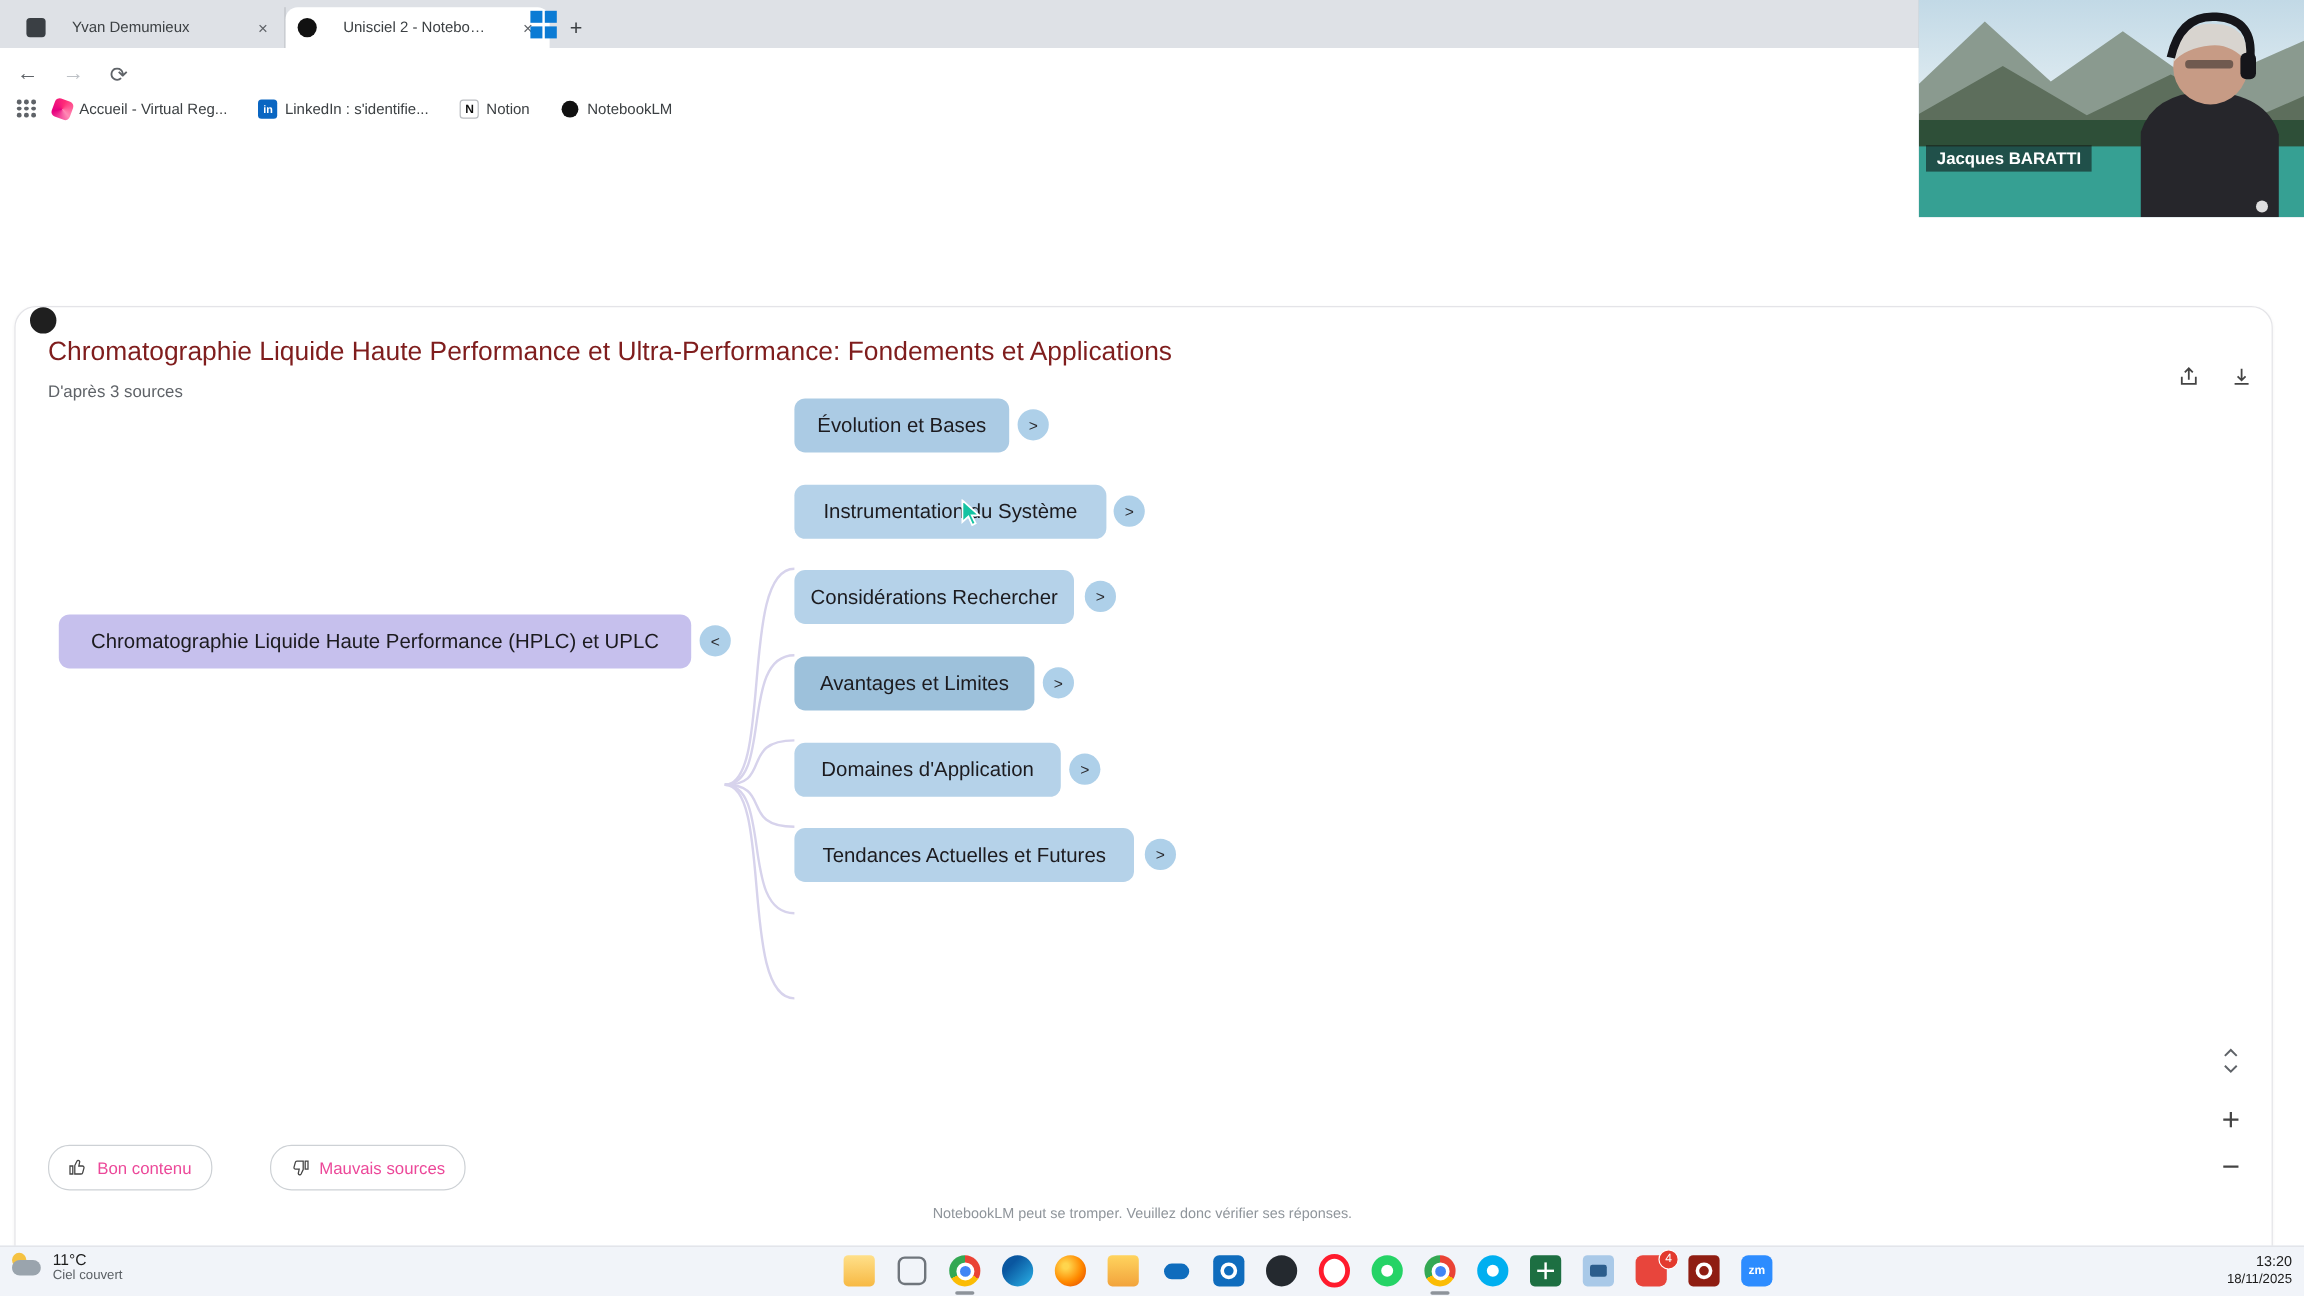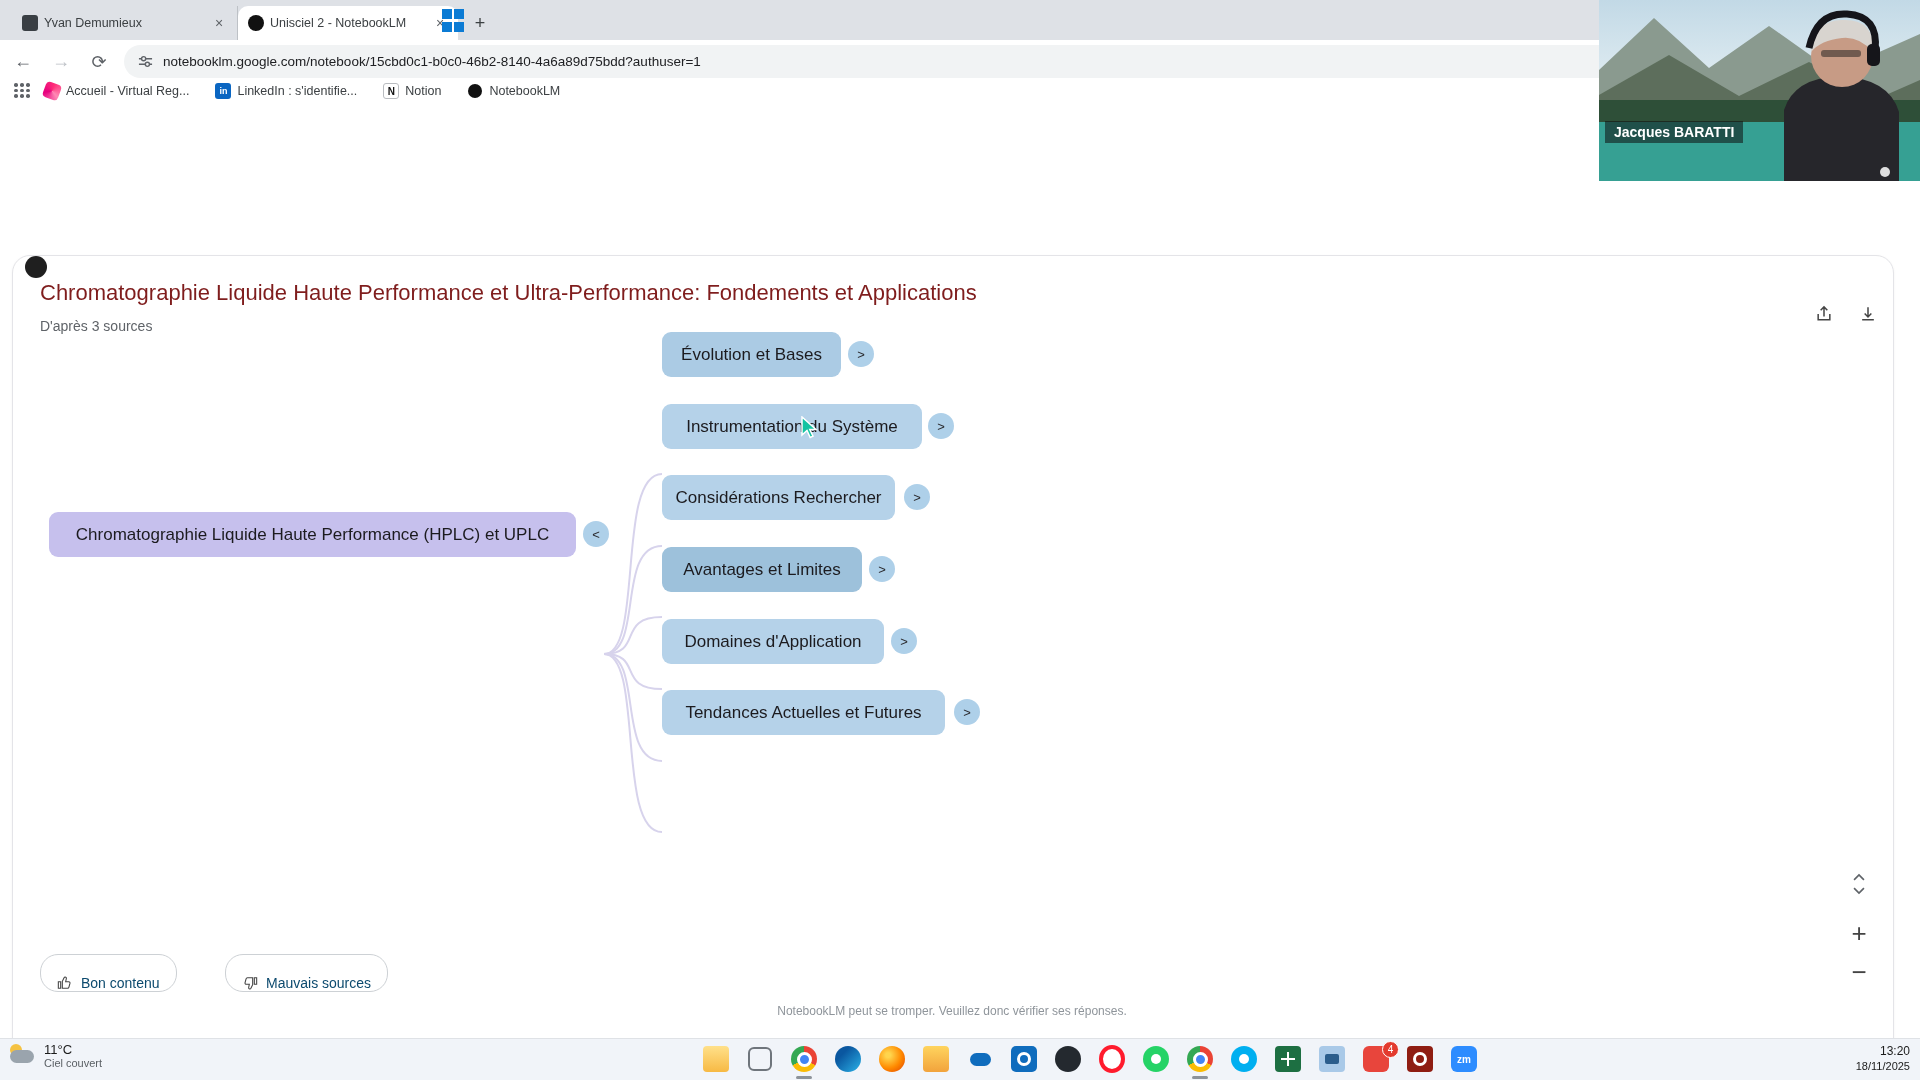--- a/index.html
+++ b/index.html
@@ -6,21 +6,21 @@
   body{
     width:1920px;height:1080px;position:relative;overflow:hidden;
     font-family:"Liberation Sans",sans-serif;background:#fff;color:#202124;
     -webkit-font-smoothing:antialiased;
   }
   
   .tabstrip{position:absolute;left:0;top:0;width:1920px;height:40px;background:#dee1e6;display:flex;align-items:flex-end}
   .tab{height:34px;display:flex;align-items:center;padding:0 10px;font-size:12.5px;color:#3c4043;box-sizing:border-box}
   .tab.inactive{width:226px;margin-left:12px;border-right:1px solid #bdc1c6}
   .tab.active{width:220px;background:#ffffff;border-radius:10px 10px 0 0}
-  .tab .tab-title{flex:1;white-space:nowrap;overflow:hidden;text-overflow:ellipsis;margin:0 6px}
+  .tab .tab-title{flex:1;white-space:nowrap;overflow:hidden;text-overflow:ellipsis;margin:0 22px}
   .favicon{width:16px;height:16px;flex:0 0 16px}
   .fav-dark-sq{background:#3a3f44;border-radius:3px}
   .fav-black-circle{background:#111;border-radius:50%}
   .tab-close{color:#5f6368;font-size:14px;width:16px;text-align:center;border-radius:50%}
   .newtab{width:28px;height:28px;margin:0 0 3px 8px;display:flex;align-items:center;justify-content:center;font-size:18px;color:#3c4043;border-radius:50%}
   .toolbar{position:absolute;left:0;top:40px;width:1920px;height:43px;background:#fff;display:flex;align-items:center}
   .nav-btn{width:30px;height:30px;display:flex;align-items:center;justify-content:center;font-size:18px;color:#5f6368;border-radius:50%;margin-left:8px}
   .nav-btn.disabled{color:#bdc1c6}
   .urlbar{margin-left:10px;width:1760px;height:33px;background:#f1f3f4;border-radius:17px;display:flex;align-items:center;padding:0 14px;box-sizing:border-box}
   .url-text{font-size:13.5px;color:#202124;margin-left:10px;white-space:nowrap}
@@ -42,21 +42,21 @@
   .icon-btn{position:absolute;width:28px;height:28px;display:flex;align-items:center;justify-content:center;z-index:3}
   
   .mm-svg{position:absolute;left:0;top:0;z-index:1;pointer-events:none}
   .mm-node{position:absolute;height:45px;display:flex;align-items:center;justify-content:center;border-radius:9px;font-size:17px;color:#1c1b1f;white-space:nowrap;z-index:2;box-sizing:border-box;padding:1px 8px}
   .mm-root{background:#c6c0ed}
   .mm-blue{background:#b5d2e9}
   .mm-blue-md{background:#abcbe4}
   .mm-blue-dk{background:#9dc1db}
   .mm-circle{position:absolute;width:26px;height:26px;border-radius:50%;background:#aed0e9;display:flex;align-items:center;justify-content:center;font-size:13px;color:#2b2b2f;z-index:2}
   
-  .fb-btn{position:absolute;top:954px;height:36px;display:inline-flex;align-items:flex-end;padding:0 16px;border:1px solid #cdd1d5;border-radius:18px;background:#fff;font-size:14px;color:#0c4a6e;z-index:3}
+  .fb-btn{position:absolute;top:954px;height:36px;display:inline-flex;align-items:center;padding:0 16px;border:1px solid #cdd1d5;border-radius:18px;background:#fff;font-size:14px;color:#ec4899;z-index:3}
   .fb-btn svg{margin-right:8px}
   .zctl{position:absolute;left:1836px;width:46px;height:40px;display:flex;align-items:center;justify-content:center;color:#444;z-index:3}
   .zctl.plus{font-size:26px;font-weight:300}
   .zctl.minus{font-size:26px;font-weight:300}
   .disclaimer{position:absolute;left:952px;top:1004px;transform:translateX(-50%);font-size:12px;color:#8f959b;z-index:3;white-space:nowrap}
   
   .webcam{position:absolute;left:1599px;top:0;width:321px;height:181px;z-index:50;overflow:hidden;background:#9fb8c4}
   .cam-name{position:absolute;left:6px;bottom:38px;background:rgba(15,15,15,.55);color:#fff;font-size:14px;font-weight:bold;padding:3px 9px;z-index:52}
   .cam-dot{position:absolute;right:30px;bottom:4px;width:10px;height:10px;border-radius:50%;background:rgba(255,255,255,.85);z-index:52}
   
@@ -119,28 +119,20 @@
     <span class="tab-title">Unisciel 2 - NotebookLM</span>
     <span class="tab-close">×</span>
   </div>
   <div class="newtab">+</div>
 </div>
 
 <div class="toolbar">
   <div class="nav-btn">←</div>
   <div class="nav-btn disabled">→</div>
   <div class="nav-btn">⟳</div>
-  <div class="urlbar">
-    <svg width="15" height="15" viewBox="0 0 16 16">
-      <path d="M1 5h14M1 11h14" stroke="#5f6368" stroke-width="1.5" fill="none"></path>
-      <circle cx="6" cy="5" r="2.2" fill="#f1f3f4" stroke="#5f6368" stroke-width="1.5"></circle>
-      <circle cx="10" cy="11" r="2.2" fill="#f1f3f4" stroke="#5f6368" stroke-width="1.5"></circle>
-    </svg>
-    <span class="url-text">notebooklm.google.com/notebook/15cbd0c1-b0c0-46b2-8140-4a6a89d75bdd?authuser=1</span>
-  </div>
 </div>
 
 <div class="bookmarks">
   <div class="appsgrid">
       <i></i>
       <i></i>
       <i></i>
       <i></i>
       <i></i>
       <i></i>

